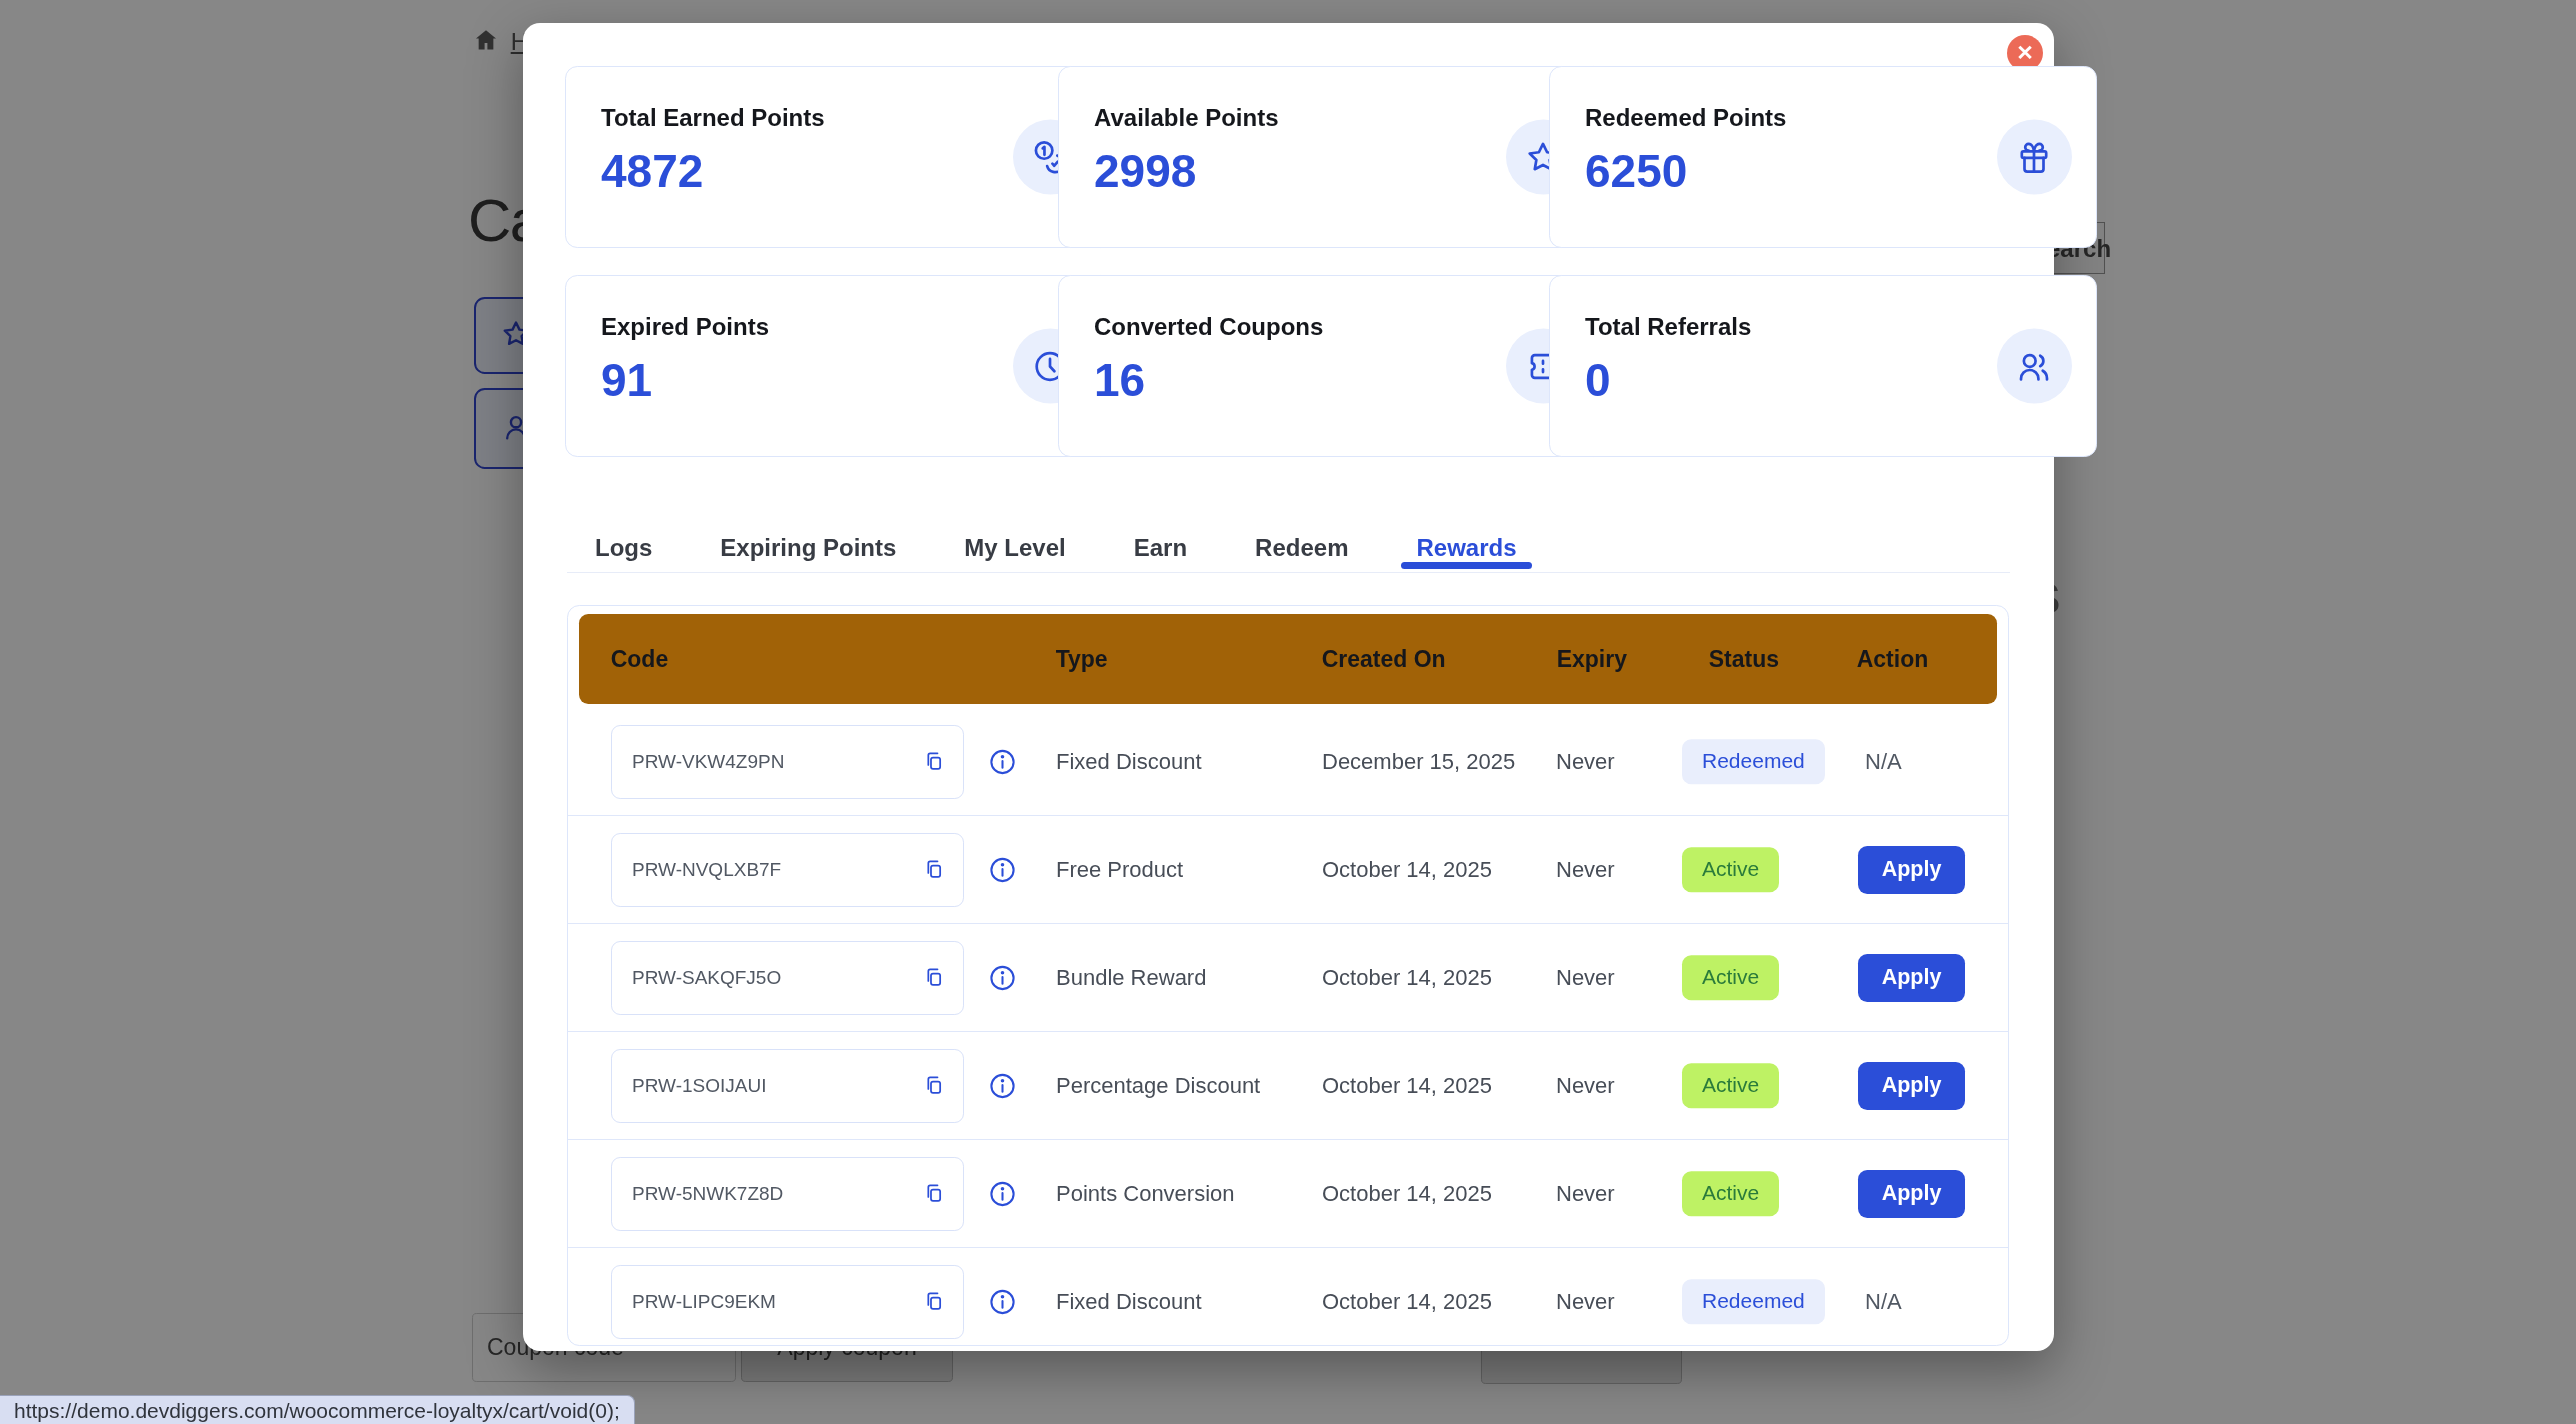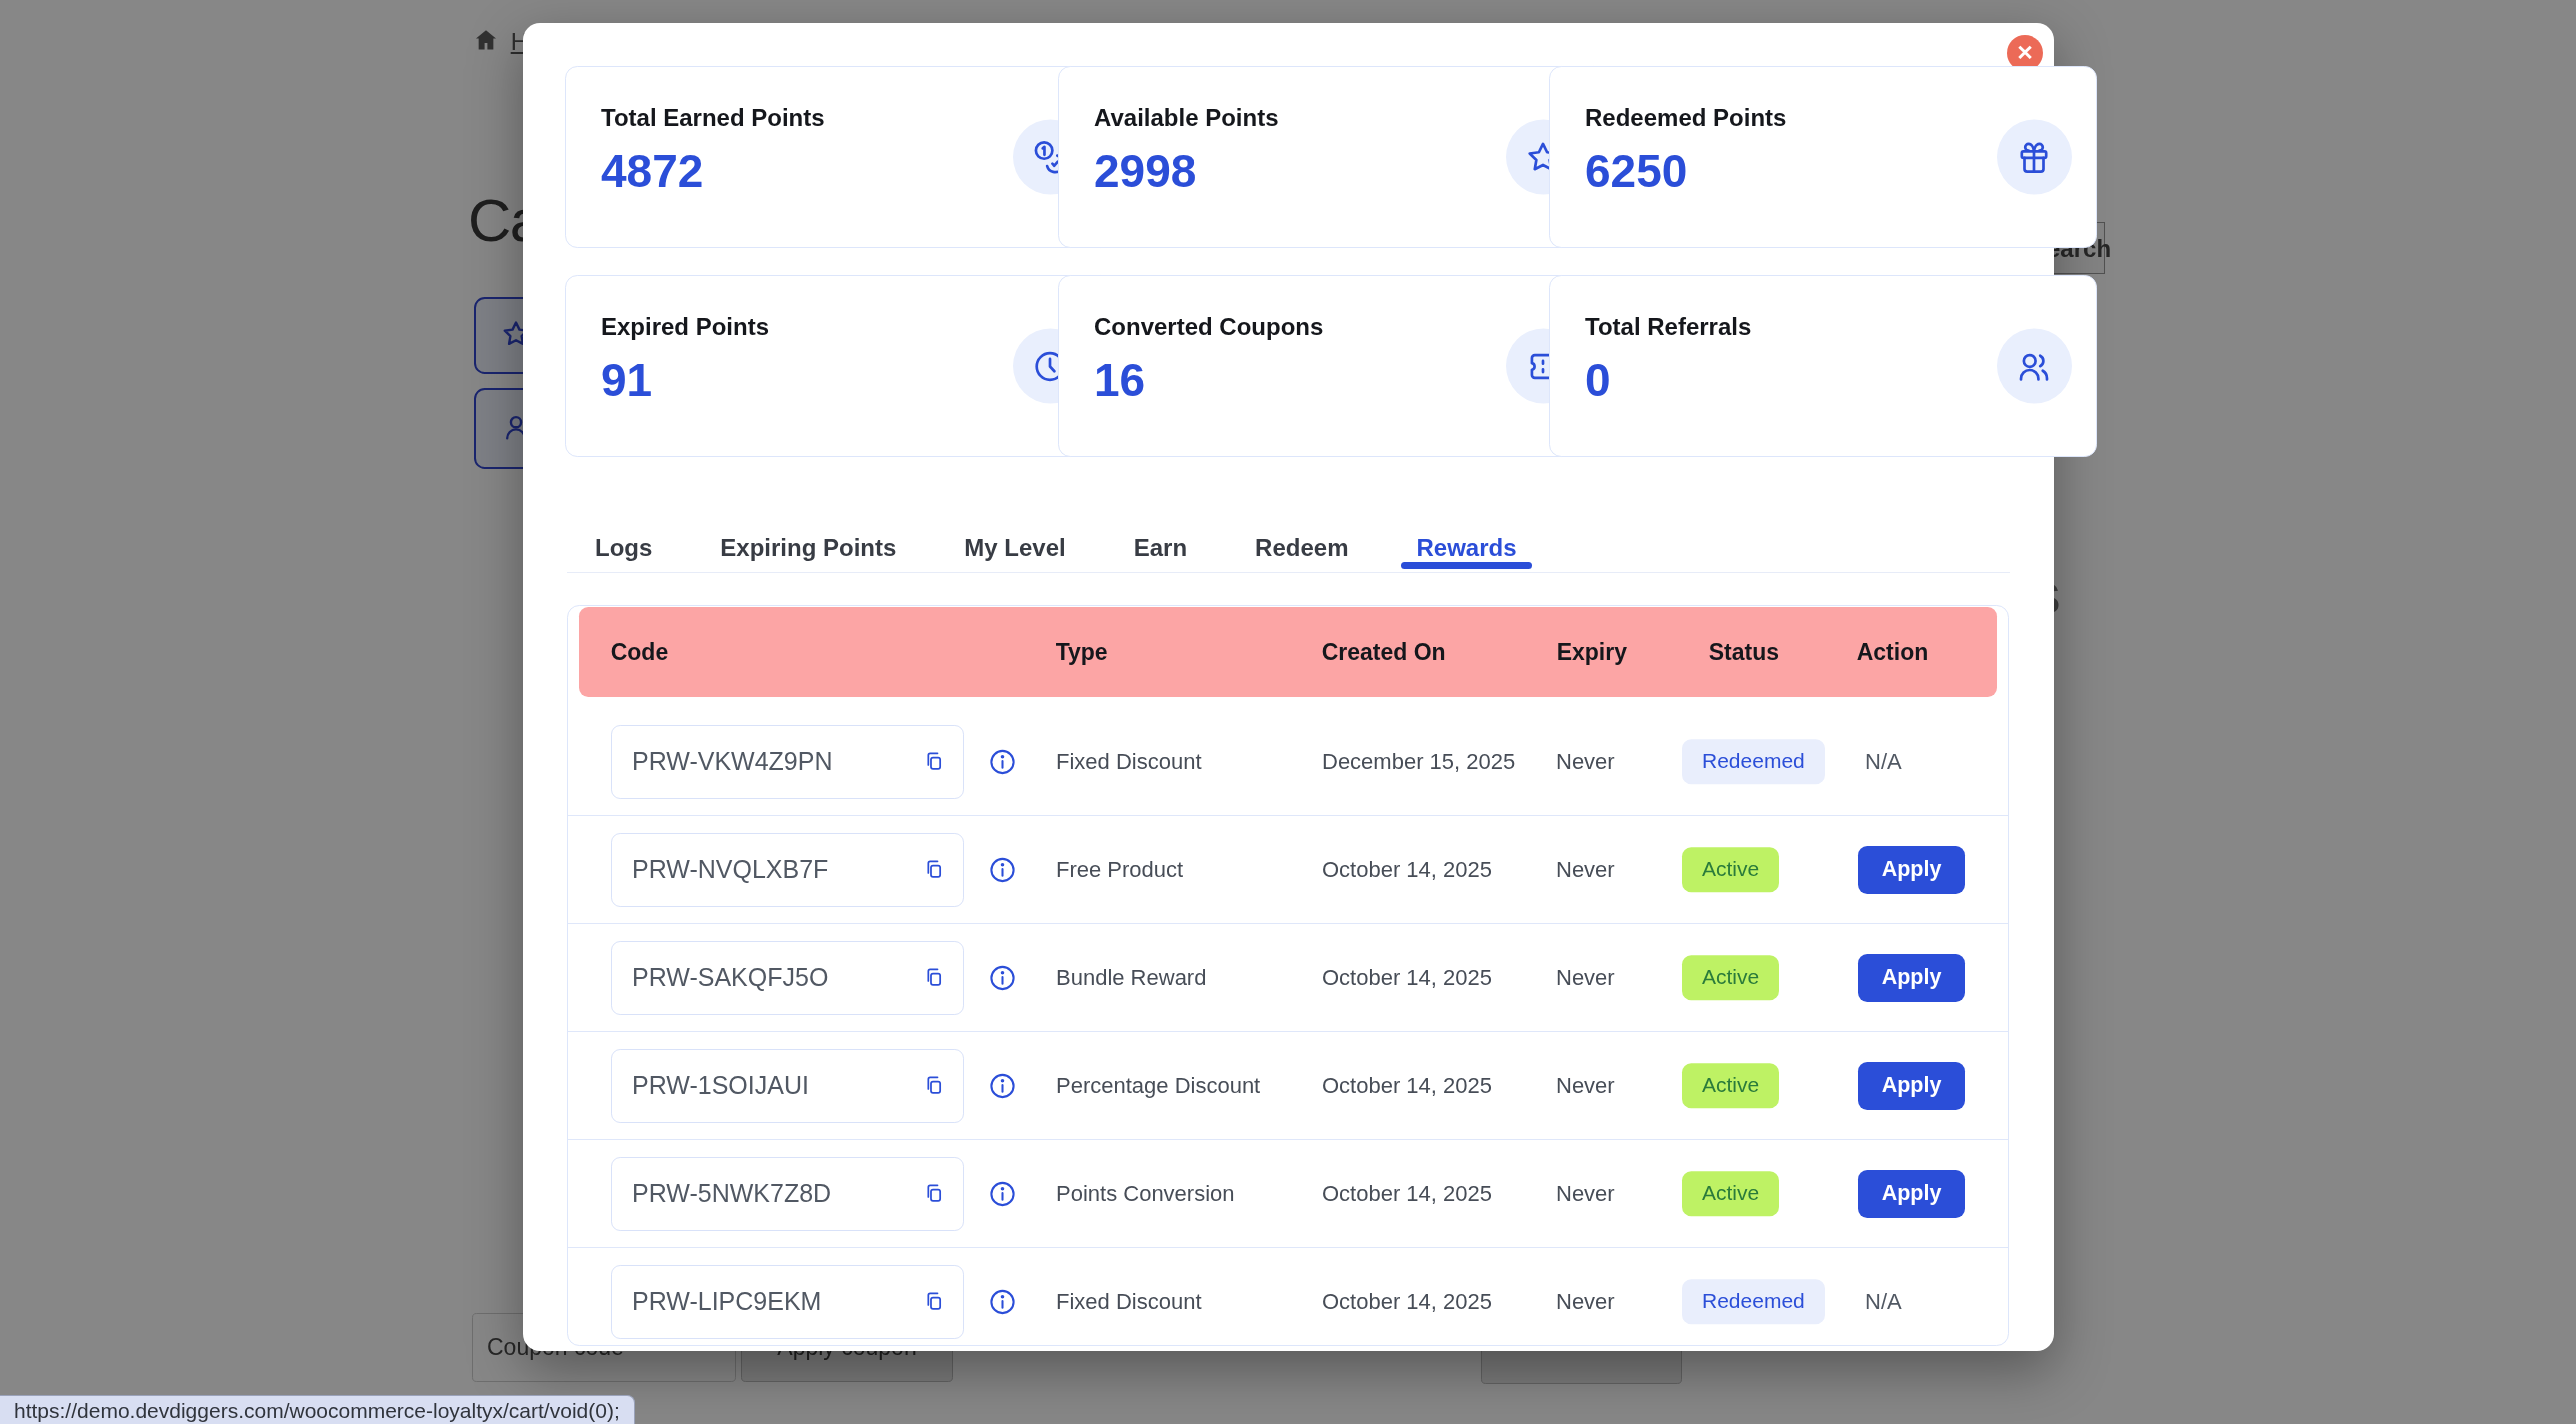--- a/index.html
+++ b/index.html
@@ -52,30 +52,30 @@
   .tabs{position:absolute;left:44px;right:44px;top:500px;height:49px;display:flex;align-items:center;
     gap:68px;padding-left:28px;border-bottom:1.5px solid #e7ecf8;}
   .tab{background:none;border:none;font-family:inherit;font-size:24px;font-weight:600;color:#383c44;
     padding:0;cursor:pointer;position:relative;white-space:nowrap;}
   .tab.active{color:#2b4ed8;}
   .tab.active::after{content:"";position:absolute;left:-15.3px;right:-15.3px;bottom:-7px;height:6.1px;
     background:#2b4ed8;border-radius:3.8px;}
   
   .table-card{position:absolute;left:44px;top:582px;width:1442px;height:741px;border:1.5px solid #dde6fb;
     border-radius:12.3px;box-sizing:border-box;background:#ffffff;}
-  .thead{position:absolute;left:10.7px;right:10.7px;top:1px;height:90px;background:#fca5a5;border-radius:9.2px;}
+  .thead{position:absolute;left:10.7px;right:10.7px;top:8px;height:90px;background:#a16207;border-radius:9.2px;}
   .th{position:absolute;top:50%;transform:translateY(-50%);font-size:23px;font-weight:700;color:#15171c;}
   .th-code{left:32px;} .th-type{left:477px;} .th-created{left:743px;}
   .th-expiry{left:978px;} .th-status{left:1094px;margin-left:36px;} .th-action{left:1278px;}
   .rows{position:absolute;left:0;right:0;top:102px;}
   .row{position:relative;height:107px;}
   .row + .row{border-top:1.5px solid #dfe7fa;}
   .code-box{position:absolute;left:43px;top:50%;transform:translateY(-50%);width:353px;height:74px;
     border:1.5px solid #d9e2f9;border-radius:9.2px;box-sizing:border-box;display:flex;align-items:center;
-    padding:0 17px 0 20px;font-size:25px;color:#515863;background:#ffffff;}
+    padding:0 17px 0 20px;font-size:19px;color:#515863;background:#ffffff;}
   .copy-btn{margin-left:auto;color:#2b4ed8;background:none;border:none;cursor:pointer;display:flex;padding:0;}
   .copy-btn svg{width:24.5px;height:24.5px;}
   .info-btn{position:absolute;left:419px;top:50%;transform:translateY(-50%);width:31px;height:31px;
     color:#2b4ed8;background:none;border:none;cursor:pointer;display:flex;padding:0;}
   .info-btn svg{width:31px;height:31px;}
   .cell{position:absolute;top:50%;transform:translateY(-50%);font-size:22px;color:#474d57;white-space:nowrap;}
   .cell-type{left:488px;} .cell-created{left:754px;} .cell-expiry{left:988px;}
   .pill{position:absolute;left:1114px;top:50%;transform:translateY(-50%);font-size:21px;
     padding:10.7px 20px;border-radius:9.2px;white-space:nowrap;}
   .pill-redeemed{background:#e9eefc;color:#2b4ed8;}

